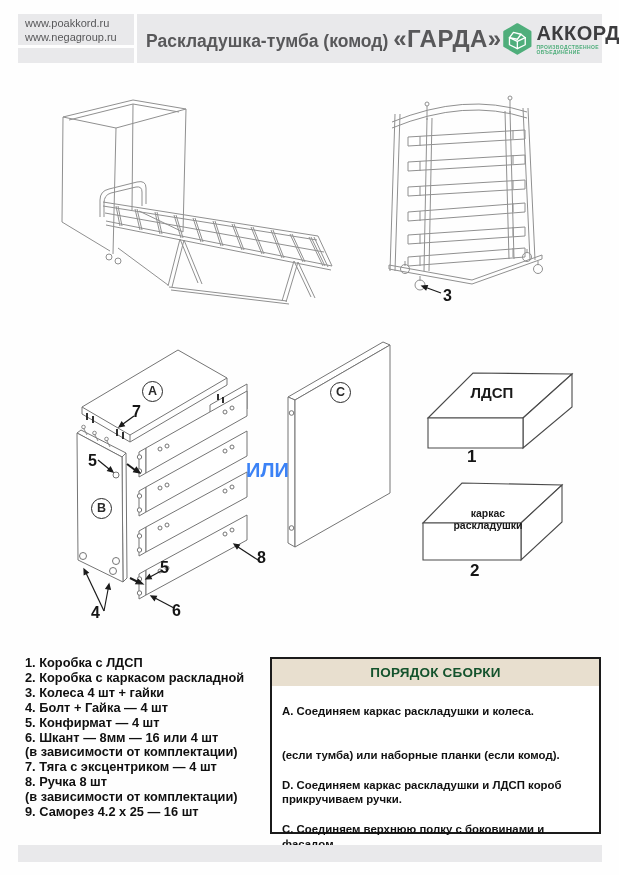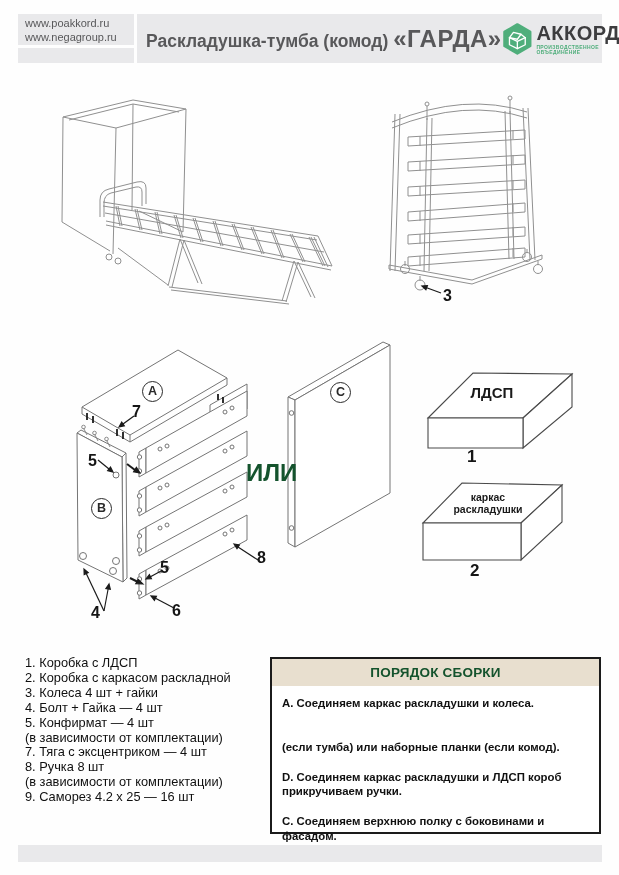--- a/index.html
+++ b/index.html
@@ -15,32 +15,32 @@
   .title{margin-left:9px;font-weight:bold;color:#58585a;font-size:17.5px;white-space:nowrap;}
   .title .product{font-size:24px;letter-spacing:0.5px;margin-top:20px;}
   .logo{margin-left:auto;margin-right:5px;display:flex;align-items:center;gap:4px;}
   .logo-txt{display:flex;flex-direction:column;line-height:1;}
   .logo-name{font-weight:bold;font-size:20px;color:#3d3d3f;letter-spacing:0.5px;}
   .logo-tag{font-size:5px;color:#4fae7b;font-weight:bold;letter-spacing:0.4px;margin-top:2px;}
   
   .num{position:absolute;font-weight:bold;font-size:16px;color:#151515;white-space:nowrap;}
   .circ{position:absolute;width:19px;height:19px;border:1.5px solid #2a2a2a;border-radius:50%;
         background:#fff;text-align:center;line-height:19px;font-weight:bold;font-size:12.5px;color:#2a2a2a;}
-  .or{position:absolute;font-weight:bold;font-size:24px;color:#14532d;}
+  .or{position:absolute;font-weight:bold;font-size:20px;color:#3b82f6;}
   .cap{position:absolute;font-weight:bold;color:#1a1a1a;text-align:center;}
   
-  .parts{position:absolute;left:25px;top:656px;width:250px;font-weight:normal;font-size:12.8px;
+  .parts{position:absolute;left:25px;top:656px;width:250px;font-weight:bold;font-size:12.8px;
          line-height:14.9px;color:#101010;white-space:nowrap;}
   
   .asm{position:absolute;left:270px;top:657px;width:331px;height:177px;border:2px solid #1b1b1b;
        box-sizing:border-box;background:#fff;}
   .asm-h{height:27px;background:#e8dfcf;display:flex;align-items:center;justify-content:center;
          font-weight:bold;font-size:13.5px;color:#14532d;letter-spacing:0.2px;}
   .asm-body{padding:10px 8px 0 10px;font-weight:bold;font-size:11.4px;line-height:14.6px;color:#101010;}
-  .asm-body p{margin:0 0 15px 0;}
+  .asm-body p{margin:8px 0 15px 0;}
   .bottom-band{position:absolute;left:18px;top:845px;width:584px;height:17px;background:#e9e9eb;}
   svg{display:block;}
 </style>
 </head>
 <body>
 
 <div class="page">
 
   <div class="url-box">
     <div>www.poakkord.ru</div>
@@ -322,32 +322,33 @@
   <span class="num" style="left:132px;top:403px;">7</span>
   <span class="num" style="left:88px;top:452px;">5</span>
   <span class="num" style="left:91px;top:604px;">4</span>
   <span class="num" style="left:160px;top:559px;">5</span>
   <span class="num" style="left:172px;top:602px;">6</span>
   <span class="num" style="left:257px;top:549px;">8</span>
   <span class="or" style="left:246px;top:459px;">ИЛИ</span>
 
   <span class="cap" style="left:460px;top:384px;width:64px;font-size:15px;">ЛДСП</span>
   <span class="num" style="left:467px;top:447px;font-size:17px;">1</span>
-  <div class="cap" style="left:441px;top:492px;width:94px;font-size:10.5px;line-height:11.5px;">
+  <div class="cap" style="left:441px;top:508px;width:94px;font-size:10.5px;line-height:11.5px;">
     <div>каркас</div>
     <div>раскладушки</div>
   </div>
   <span class="num" style="left:470px;top:561px;font-size:17px;">2</span>
 
   <div class="parts">
     <div>1. Коробка с ЛДСП</div>
     <div>2. Коробка с каркасом раскладной</div>
     <div>3. Колеса 4 шт + гайки</div>
     <div>4. Болт + Гайка  — 4 шт</div>
     <div>5. Конфирмат  — 4 шт</div>
+    <div>6. Шкант — 8мм — 16 или 4 шт</div>
     <div>(в зависимости от комплектации)</div>
     <div>7. Тяга с эксцентриком — 4 шт</div>
     <div>8. Ручка 8 шт</div>
     <div>(в зависимости от комплектации)</div>
     <div>9. Саморез 4.2 x 25  — 16 шт</div>
   </div>
 
   <div class="asm">
     <div class="asm-h">ПОРЯДОК СБОРКИ</div>
     <div class="asm-body">

